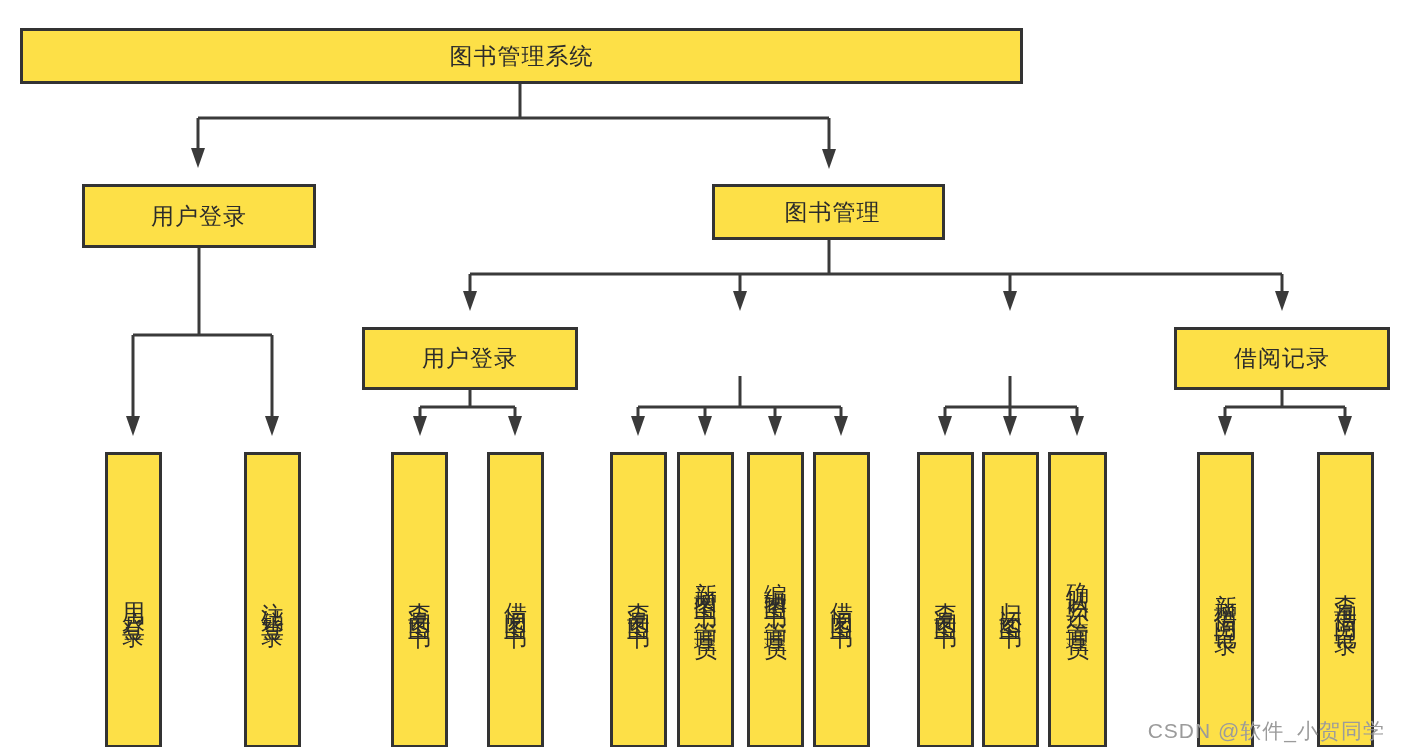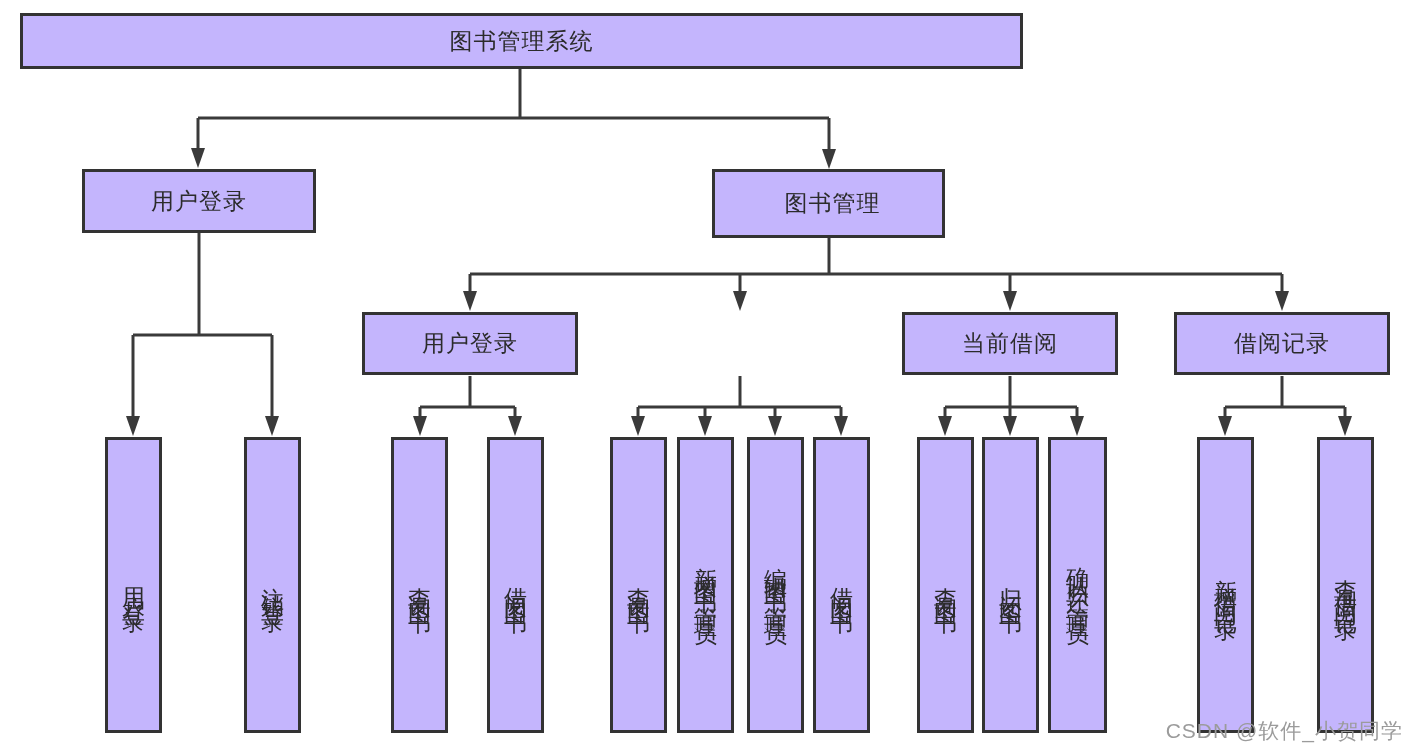--- a/index.html
+++ b/index.html
@@ -16,38 +16,39 @@
     background:var(--bg);
     font-family:"Liberation Sans","DejaVu Sans",sans-serif;
     overflow:hidden;
   }
   #connectors{position:absolute;left:0;top:0;width:1405px;height:747px;}
   #connectors path{stroke:var(--line);stroke-width:3;fill:none;}
   #connectors polygon{fill:var(--line);stroke:none;}
   .box{
     position:absolute;
     box-sizing:border-box;
-    background:#c4b5fd;
+    background:#fde047;
     border:3px solid var(--border);
     display:flex;align-items:center;justify-content:center;
     color:var(--text);
     font-size:23px;
     letter-spacing:1px;
     white-space:nowrap;
+    margin-top:15px;
   }
   .vbox span{
     writing-mode:vertical-rl;
     text-orientation:mixed;
     letter-spacing:8px;
     line-height:1;
     font-size:23px;
   }
   #watermark{
     position:absolute;
-    right:2px;bottom:2px;
+    right:20px;bottom:2px;
     color:var(--watermark);
     font-size:21px;
     letter-spacing:1px;
   }
 </style>
 </head>
 <body>
 
 <div id="stage">
 
@@ -109,24 +110,23 @@
     <path d="M1225 407 H1345"></path>
     <path d="M1225 407 V417"></path>
     <polygon points="1218,416 1232,416 1225,436"></polygon>
     <path d="M1345 407 V417"></path>
     <polygon points="1338,416 1352,416 1345,436"></polygon>
   </svg>
 
   <div class="box" style="left:20px;top:13px;width:1003px;height:56px;">图书管理系统</div>
 
   <div class="box" style="left:82px;top:169px;width:234px;height:64px;">用户登录</div>
-  <div class="box" style="left:712px;top:169px;width:233px;height:69px;padding-left:8px;">图书管理</div>
+  <div class="box" style="left:712px;top:169px;width:233px;height:56px;padding-left:8px;">图书管理</div>
 
   <div class="box" style="left:362px;top:312px;width:216px;height:63px;">用户登录</div>
-  <div class="box" style="left:902px;top:312px;width:216px;height:63px;">当前借阅</div>
   <div class="box" style="left:1174px;top:312px;width:216px;height:63px;">借阅记录</div>
 
   <div class="box vbox" style="left:105px;top:437px;width:57px;height:296px;">
     <span>用户登录</span>
   </div>
   <div class="box vbox" style="left:244px;top:437px;width:57px;height:296px;">
     <span>注销登录</span>
   </div>
 
   <div class="box vbox" style="left:391px;top:437px;width:57px;height:296px;">

